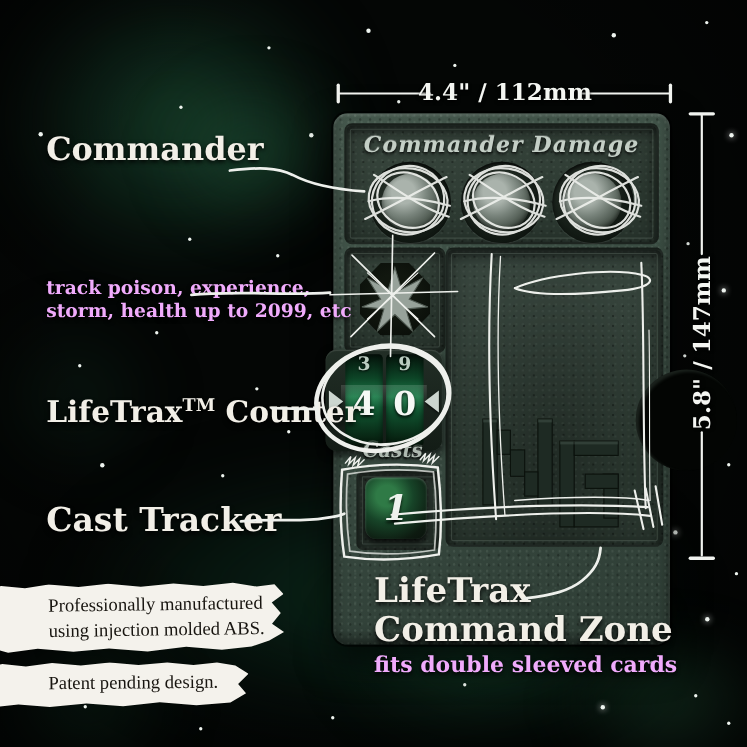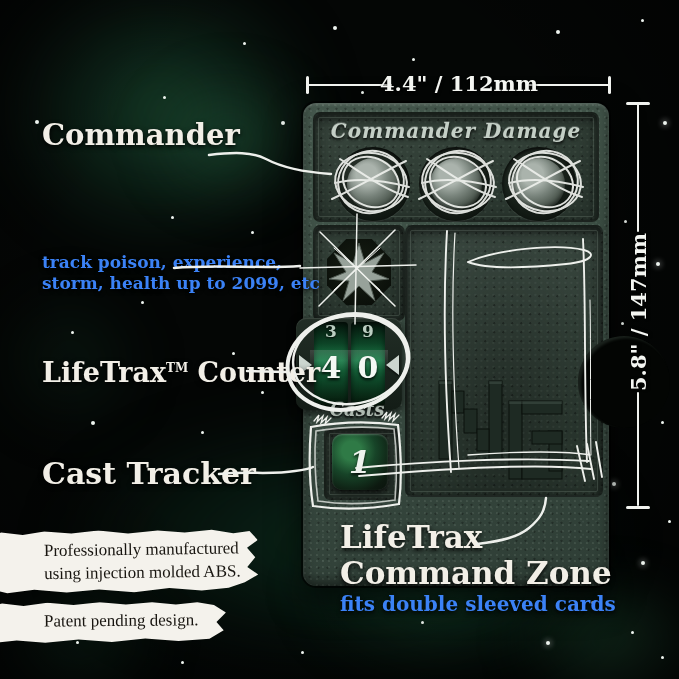--- a/index.html
+++ b/index.html
@@ -123,26 +123,26 @@
   #dimh-label{position:absolute;left:638px;top:312px;transform:translate(-50%,-50%) rotate(-90deg);z-index:5;
     font:700 21px "DejaVu Serif",serif;color:#f4f6f2;white-space:nowrap;text-shadow:0 2px 3px #000;}
 
   
   #sketch{position:absolute;inset:0;z-index:6;pointer-events:none;}
   #sketch path,#sketch ellipse{fill:none;stroke:#eef0ec;stroke-linecap:round;}
 
   
   .co{position:absolute;z-index:5;color:#f2efe7;}
   .co .t{font:700 29px/35px "DejaVu Serif",serif;text-shadow:0 2px 5px #000;}
-  .co .s{font:700 17px/21px "DejaVu Serif",serif;color:#3b82f6;margin-top:5px;text-shadow:0 2px 4px #000;}
+  .co .s{font:700 17px/21px "DejaVu Serif",serif;color:#f0abfc;margin-top:5px;text-shadow:0 2px 4px #000;}
   #co-commander{left:42px;top:118px;}
   #co-misc{left:42px;top:247px;}
   #co-lifetrax{left:42px;top:351px;}
   #co-lifetrax .t{font-size:27px;}
-  sup.tm{font-size:12px;}
+  sup.tm{font-size:16px;}
   #co-cast{left:42px;top:456px;}
   #co-cast .t{font-size:30px;}
   #co-command{left:340px;top:519px;}
   #co-command .t{font-size:31px;line-height:36px;}
   #co-command .s{font-size:20px;margin-top:3px;}
 
   
   .badge{position:absolute;background:#f4f2ec;z-index:7;color:#181510;
     font:17px/23px "Liberation Serif",serif;}
   #badge-1{left:-12px;top:529px;width:270px;height:64px;transform:rotate(-.8deg);

